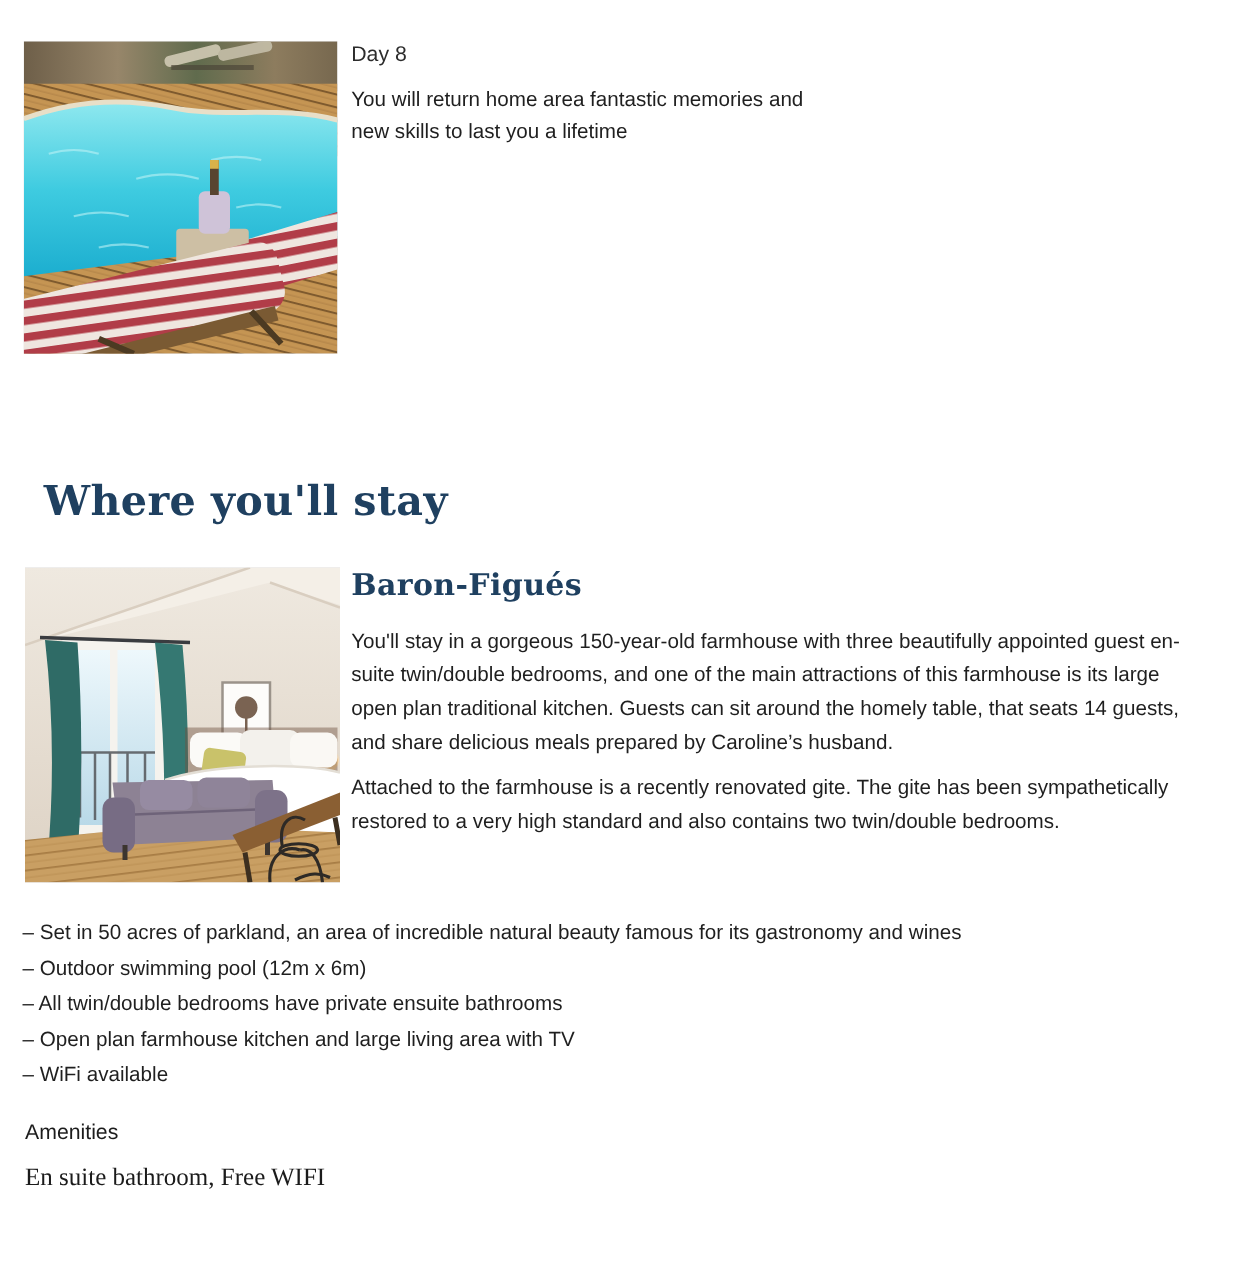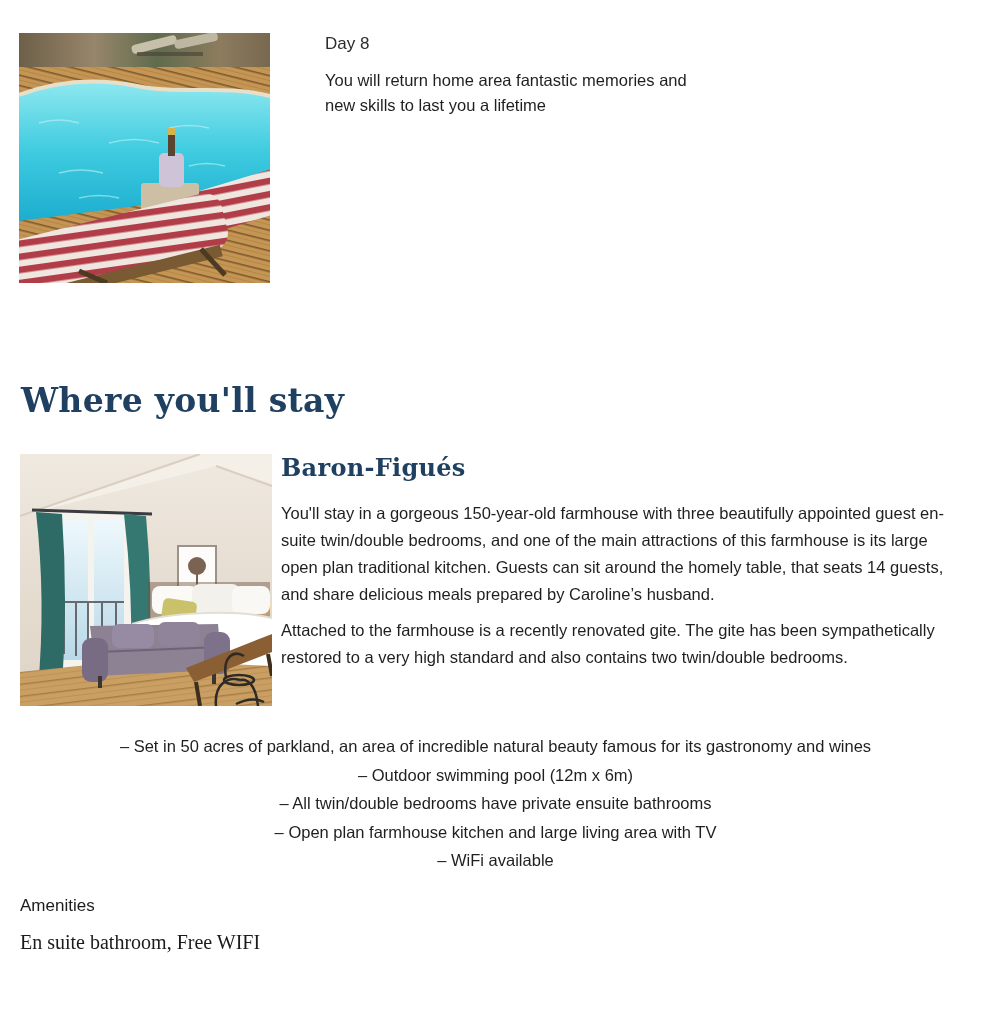--- a/index.html
+++ b/index.html
@@ -12,40 +12,40 @@
     overflow: hidden;
   }
   .photo {
     position: absolute;
     overflow: hidden;
     background: #ddd;
   }
   #pool-photo  { left: 19px; top: 33px;  width: 251px; height: 250px; }
   #room-photo  { left: 20px; top: 454px; width: 252px; height: 252px; }
 
-  #day-text { position: absolute; left: 281px; top: 33px; width: 400px; margin-left: 44px; }
+  #day-text { position: absolute; left: 281px; top: 33px; width: 400px; }
   .day-label { font-size: 17px; line-height: 1.3; color: #2c2c2c; }
   .pink-heading {
     font-family: "DejaVu Serif", serif;
     font-weight: 600;
     font-size: 27px;
     line-height: 1.25;
     color: #d15873;
     letter-spacing: 0.3px;
     margin-top: 20px;
   }
   .body-p {
     font-size: 16.5px;
     line-height: 1.48;
     color: #1f1f1f;
     margin-top: 13px;
     max-width: 392px;
   }
   #where-heading {
-    position: absolute; left: 21px; top: 380px;
+    position: absolute; left: 35px; top: 380px;
     font-family: "DejaVu Serif", serif;
     font-weight: 600;
     font-size: 33px;
     line-height: 1.3;
     color: #1f4060;
     letter-spacing: 0.3px;
   }
   #stay-text { position: absolute; left: 281px; top: 452px; width: 665px; }
   .navy-heading {
     font-family: "DejaVu Serif", serif;
@@ -59,21 +59,21 @@
     font-size: 16.5px;
     line-height: 27px;
     color: #1f1f1f;
     max-width: 663px;
   }
   .stay-p.first { margin-top: 17px; }
   .stay-p.second { margin-top: 9px; }
 
   #features { position: absolute; left: 18px; top: 728px; width: 955px; }
   .block-subhead { font-size: 17px; line-height: 1.4; color: #1c1c1c; }
-  .feature-list { list-style: none; margin-top: 4px; text-align: center; }
+  .feature-list { list-style: none; margin-top: 4px; }
   .feature-list li {
     font-size: 16.5px;
     line-height: 28.5px;
     color: #1f1f1f;
     white-space: nowrap;
   }
   #amenities { position: absolute; left: 20px; top: 894px; }
   .amenities-value {
     font-family: "Liberation Serif", serif;
     font-size: 20px;

